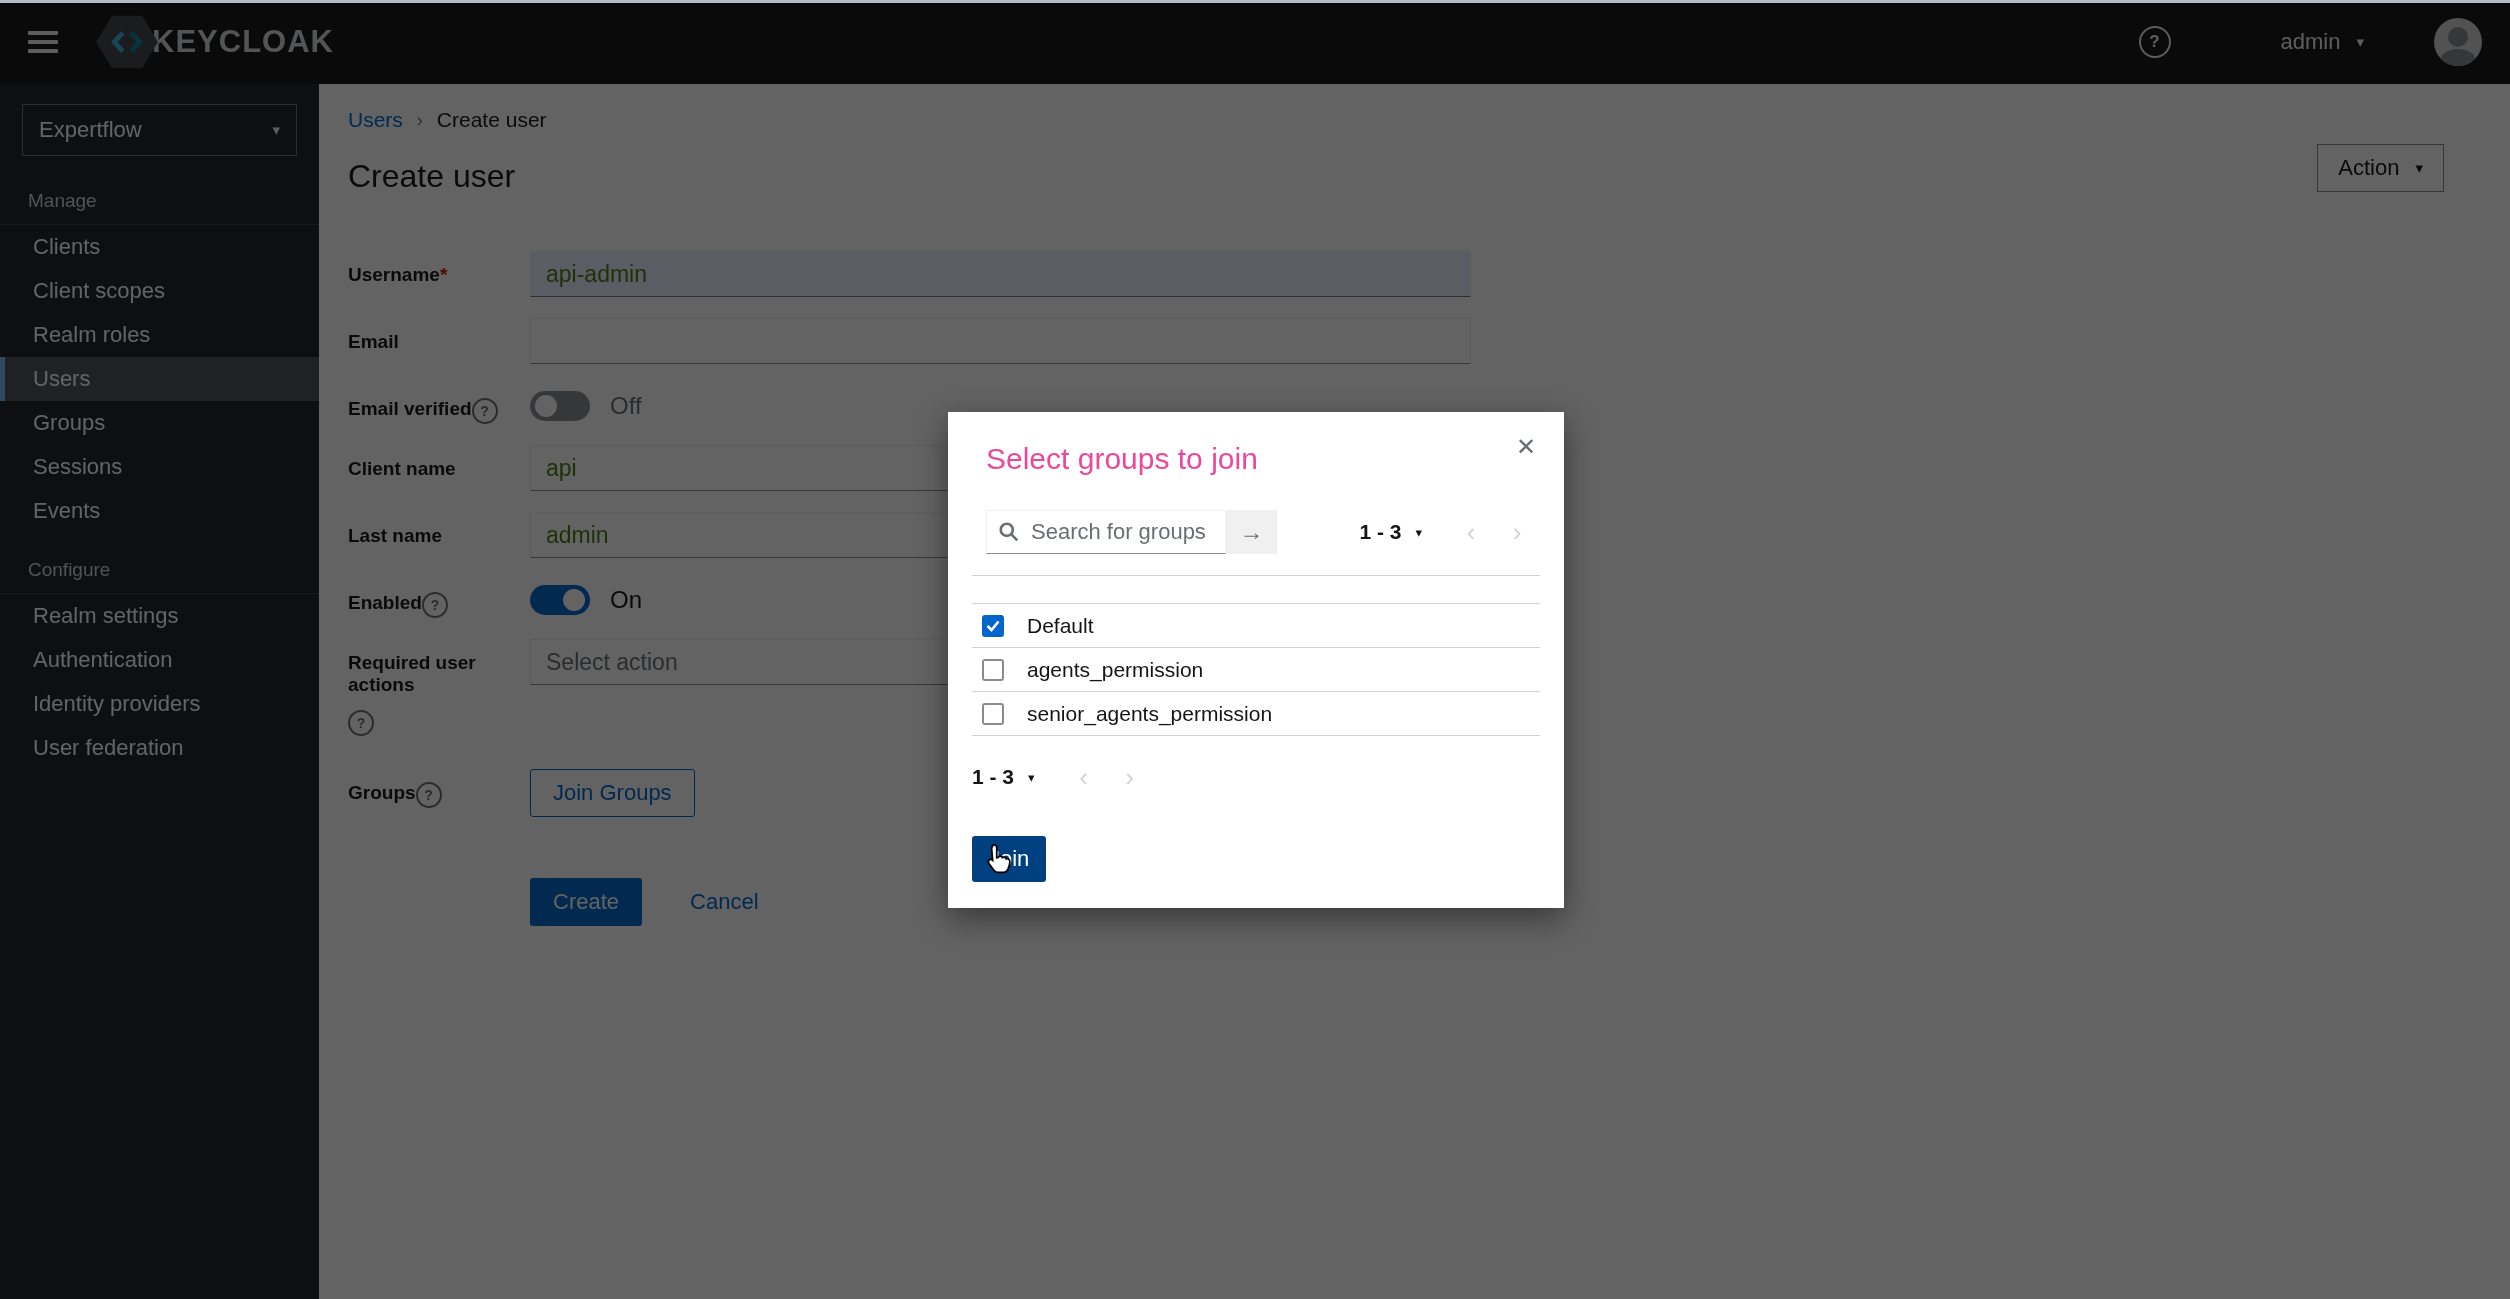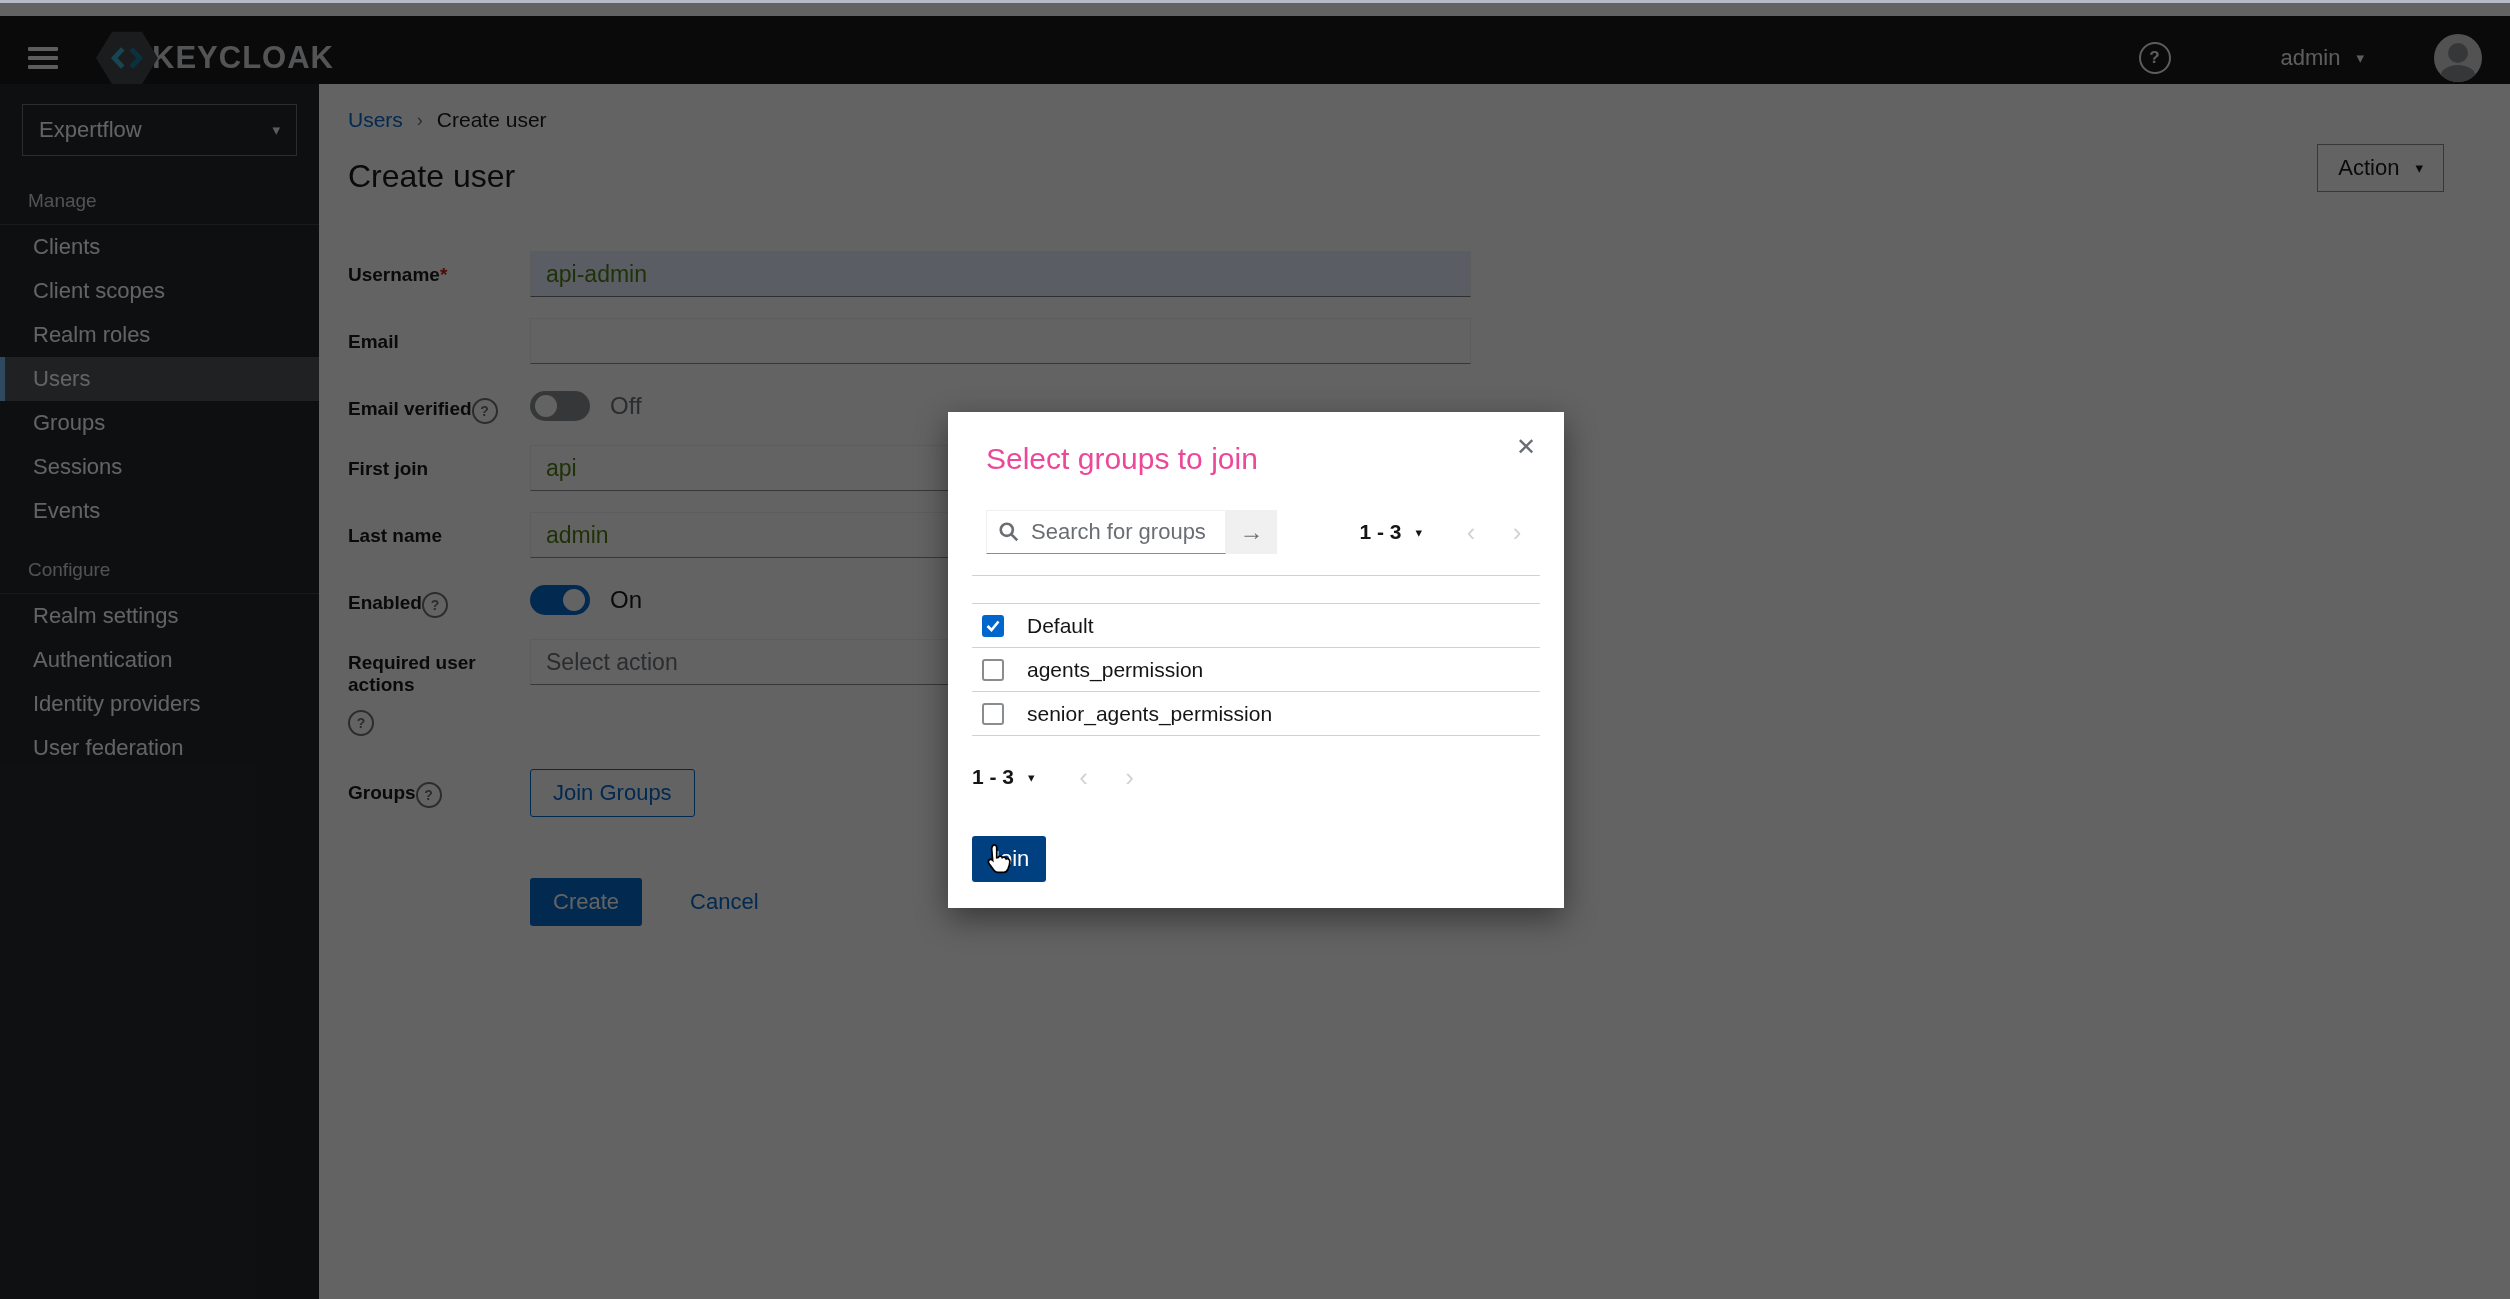--- a/index.html
+++ b/index.html
@@ -4,21 +4,21 @@
 <style>
   html,body{margin:0;padding:0;}
   body{
     width:2510px;height:1299px;position:relative;overflow:hidden;
     font-family:"Liberation Sans","DejaVu Sans",sans-serif;
     background:#fff;
   }
   .app{position:absolute;inset:0;}
 
   
-  .masthead{position:absolute;left:0;top:16px;right:0;height:84px;background:#151515;display:flex;align-items:center;z-index:1;}
+  .masthead{position:absolute;left:0;top:0;right:0;height:84px;background:#151515;display:flex;align-items:center;z-index:1;}
   .hamburger{width:30px;height:22px;margin-left:28px;display:flex;flex-direction:column;justify-content:space-between;cursor:pointer;}
   .hamburger span{display:block;height:4px;background:#f0f0f0;border-radius:1px;}
   .brand{display:flex;align-items:center;margin-left:38px;}
   .hexagon{width:62px;height:56px;background:#43464a;clip-path:polygon(26% 3%,74% 3%,100% 50%,74% 97%,26% 97%,0% 50%);display:flex;align-items:center;justify-content:center;}
   .brand-word{font-size:31px;font-weight:800;letter-spacing:1px;color:#d5d7d9;margin-left:-6px;}
   .mast-right{margin-left:auto;display:flex;align-items:center;gap:0;}
   .help-circle{width:28px;height:28px;border:2px solid #f0f0f0;border-radius:50%;color:#f0f0f0;font-size:17px;font-weight:700;display:flex;align-items:center;justify-content:center;margin-right:110px;cursor:pointer;}
   .user-menu{display:flex;align-items:center;color:#f0f0f0;font-size:22px;gap:16px;cursor:pointer;margin-right:70px;}
   .caret{font-size:15px;color:#f0f0f0;}
   .avatar{width:48px;height:48px;border-radius:50%;background:#d2d2d2;position:relative;overflow:hidden;margin-right:28px;}
@@ -178,21 +178,21 @@
         <span class="qicon">?</span>
       </div>
       <div class="switch-row">
         <div class="switch">
             <div class="knob"></div>
           </div>
         <span class="switch-label">Off</span>
       </div>
 
       <div class="flabel">
-          <span>First join</span>
+          <span>Client name</span>
         </div>
       <div><input class="tinput" value="api" style=""></div>
 
       <div class="flabel">
           <span>Last name</span>
         </div>
       <div><input class="tinput" value="admin" style=""></div>
 
       <div class="flabel">
         <span>Enabled</span>

